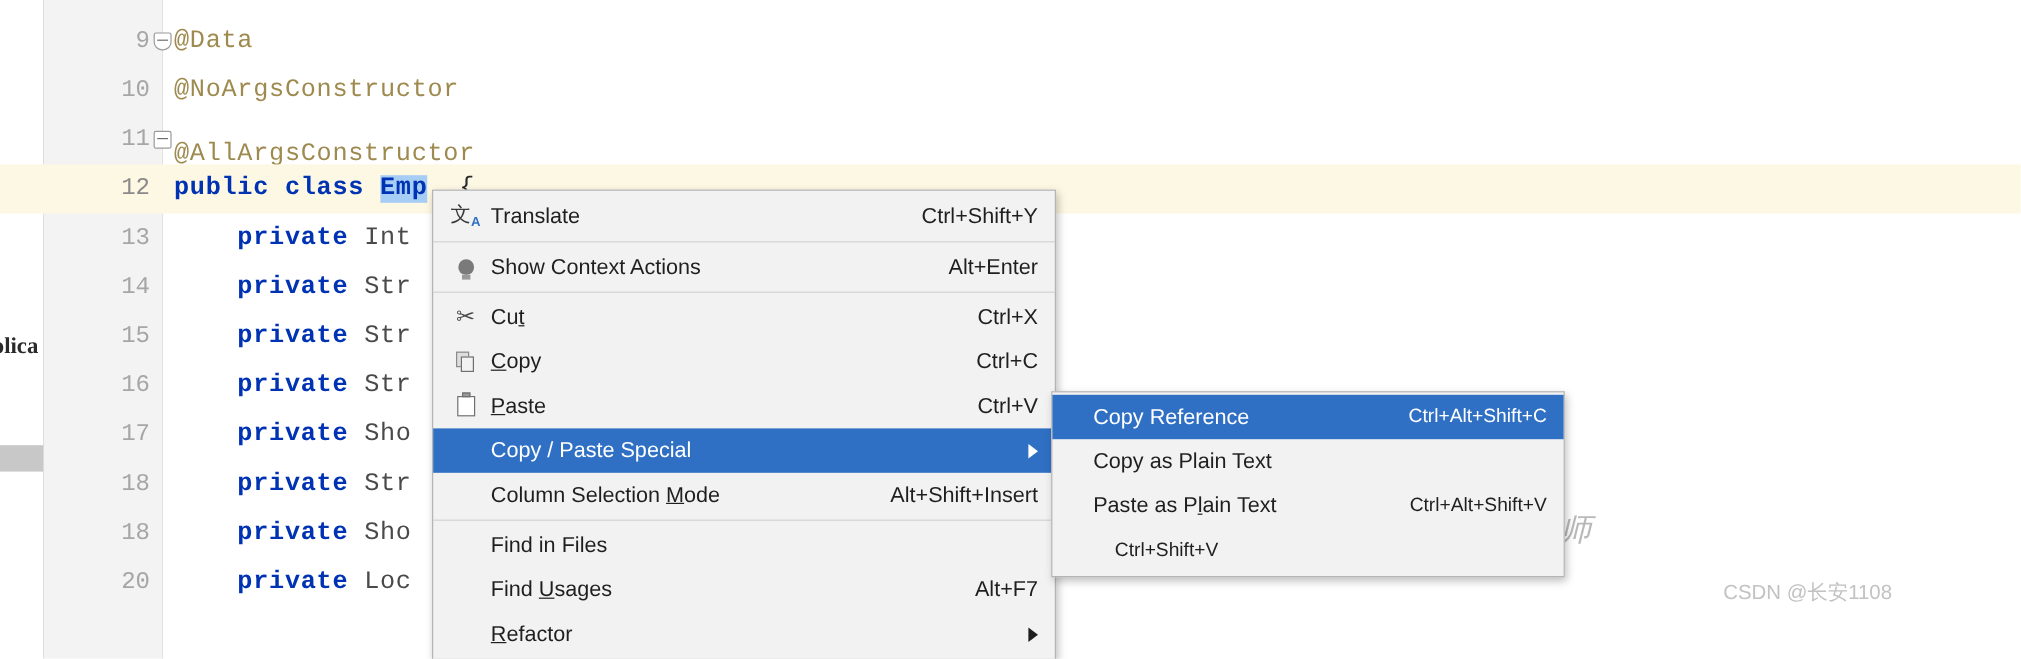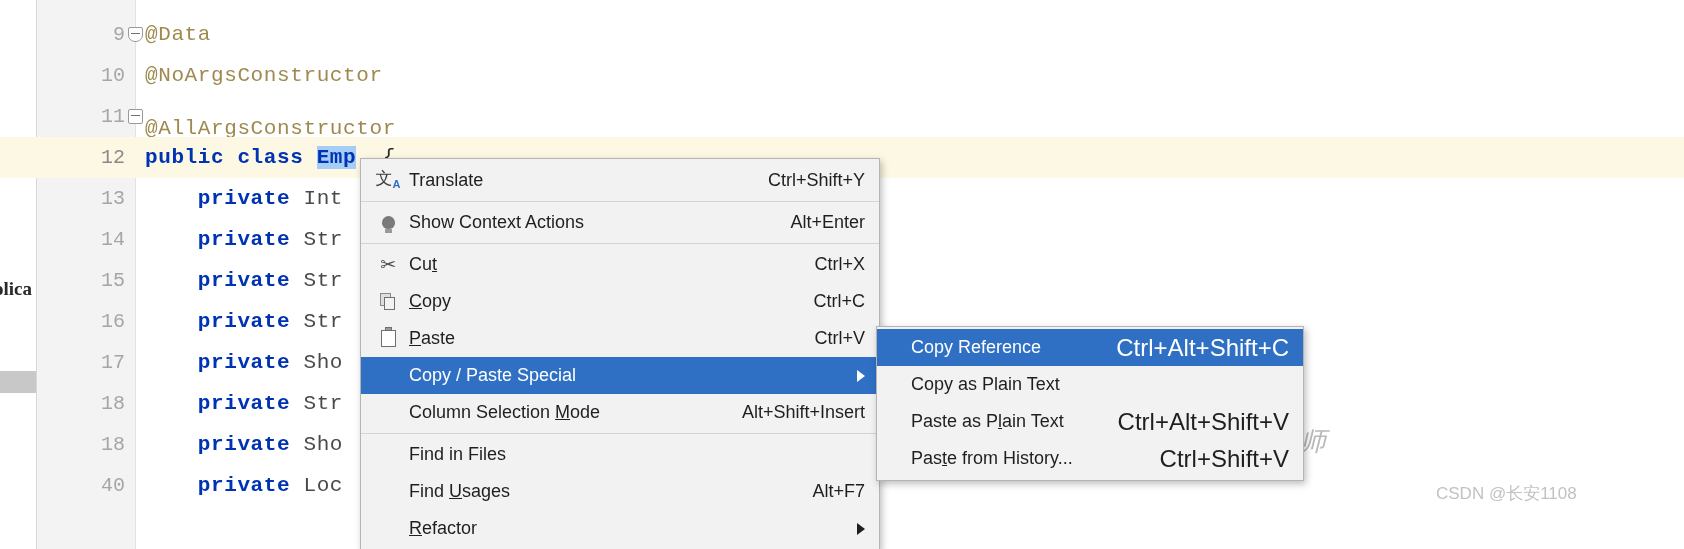--- a/index.html
+++ b/index.html
@@ -179,21 +179,21 @@
     left: 876px; top: 326px;
     width: 428px;
     background: #f2f2f2;
     border: 1px solid #b4b4b4;
     box-shadow: 2px 3px 7px rgba(0,0,0,0.26);
     padding: 2px 0 3px 0;
     box-sizing: border-box;
     z-index: 50;
   }
   #sub-menu .menu-item { padding-left: 34px; }
-  #sub-menu .mi-shortcut { font-size: 24px; }
+  #sub-menu .mi-shortcut { font-size: 16px; }
 
   
   .icn-translate {
     font-family: Liberation Sans, sans-serif;
     font-size: 17px;
     color: #3a3a3a;
     line-height: 1;
     position: relative;
   }
   .icn-translate .sub {
@@ -320,21 +320,21 @@
       <div class="lineno" style="top: 260px;">15</div>
       <div class="codetext" style="top: 260px;"><span class="tok-kw">    private </span><span class="tok-type">Str</span></div>
       <div class="lineno" style="top: 301px;">16</div>
       <div class="codetext" style="top: 301px;"><span class="tok-kw">    private </span><span class="tok-type">Str</span></div>
       <div class="lineno" style="top: 342px;">17</div>
       <div class="codetext" style="top: 342px;"><span class="tok-kw">    private </span><span class="tok-type">Sho</span></div>
       <div class="lineno" style="top: 383px;">18</div>
       <div class="codetext" style="top: 383px;"><span class="tok-kw">    private </span><span class="tok-type">Str</span></div>
       <div class="lineno" style="top: 424px;">18</div>
       <div class="codetext" style="top: 424px;"><span class="tok-kw">    private </span><span class="tok-type">Sho</span></div>
-      <div class="lineno" style="top: 465px;">40</div>
+      <div class="lineno" style="top: 465px;">20</div>
       <div class="codetext" style="top: 465px;"><span class="tok-kw">    private </span><span class="tok-type">Loc</span></div>
     </div>
 </div>
 
 <div id="ctx-menu">
     <div class="menu-item">
       <span class="mi-icon">
         <span class="icn-translate">文<span class="sub">A</span></span>
       </span>
       <span class="mi-label">Translate</span>
@@ -406,21 +406,20 @@
       <span class="mi-shortcut">Ctrl+Alt+Shift+C</span>
     </div>
     <div class="menu-item">
       <span class="mi-label">Copy as Plain Text</span>
     </div>
     <div class="menu-item">
       <span class="mi-label">Paste as P<span class="u">l</span>ain Text</span>
       <span class="mi-shortcut">Ctrl+Alt+Shift+V</span>
     </div>
     <div class="menu-item">
-      <span class="mi-label">Pas<span class="u">t</span>e from History...</span>
       <span class="mi-shortcut">Ctrl+Shift+V</span>
     </div>
   </div>
 
 <svg id="cursor" width="26" height="34" viewBox="0 0 26 34">
   <path d="M2,1 L2,25 L8,19.5 L12,29.5 L16,27.8 L12.2,18.2 L20,18 Z" fill="#ffffff" stroke="#1a1a1a" stroke-width="1.6" stroke-linejoin="round"></path>
 </svg>
 
 <div id="wm-chinese">师</div>
 <div id="wm-csdn">CSDN @长安1108</div>

